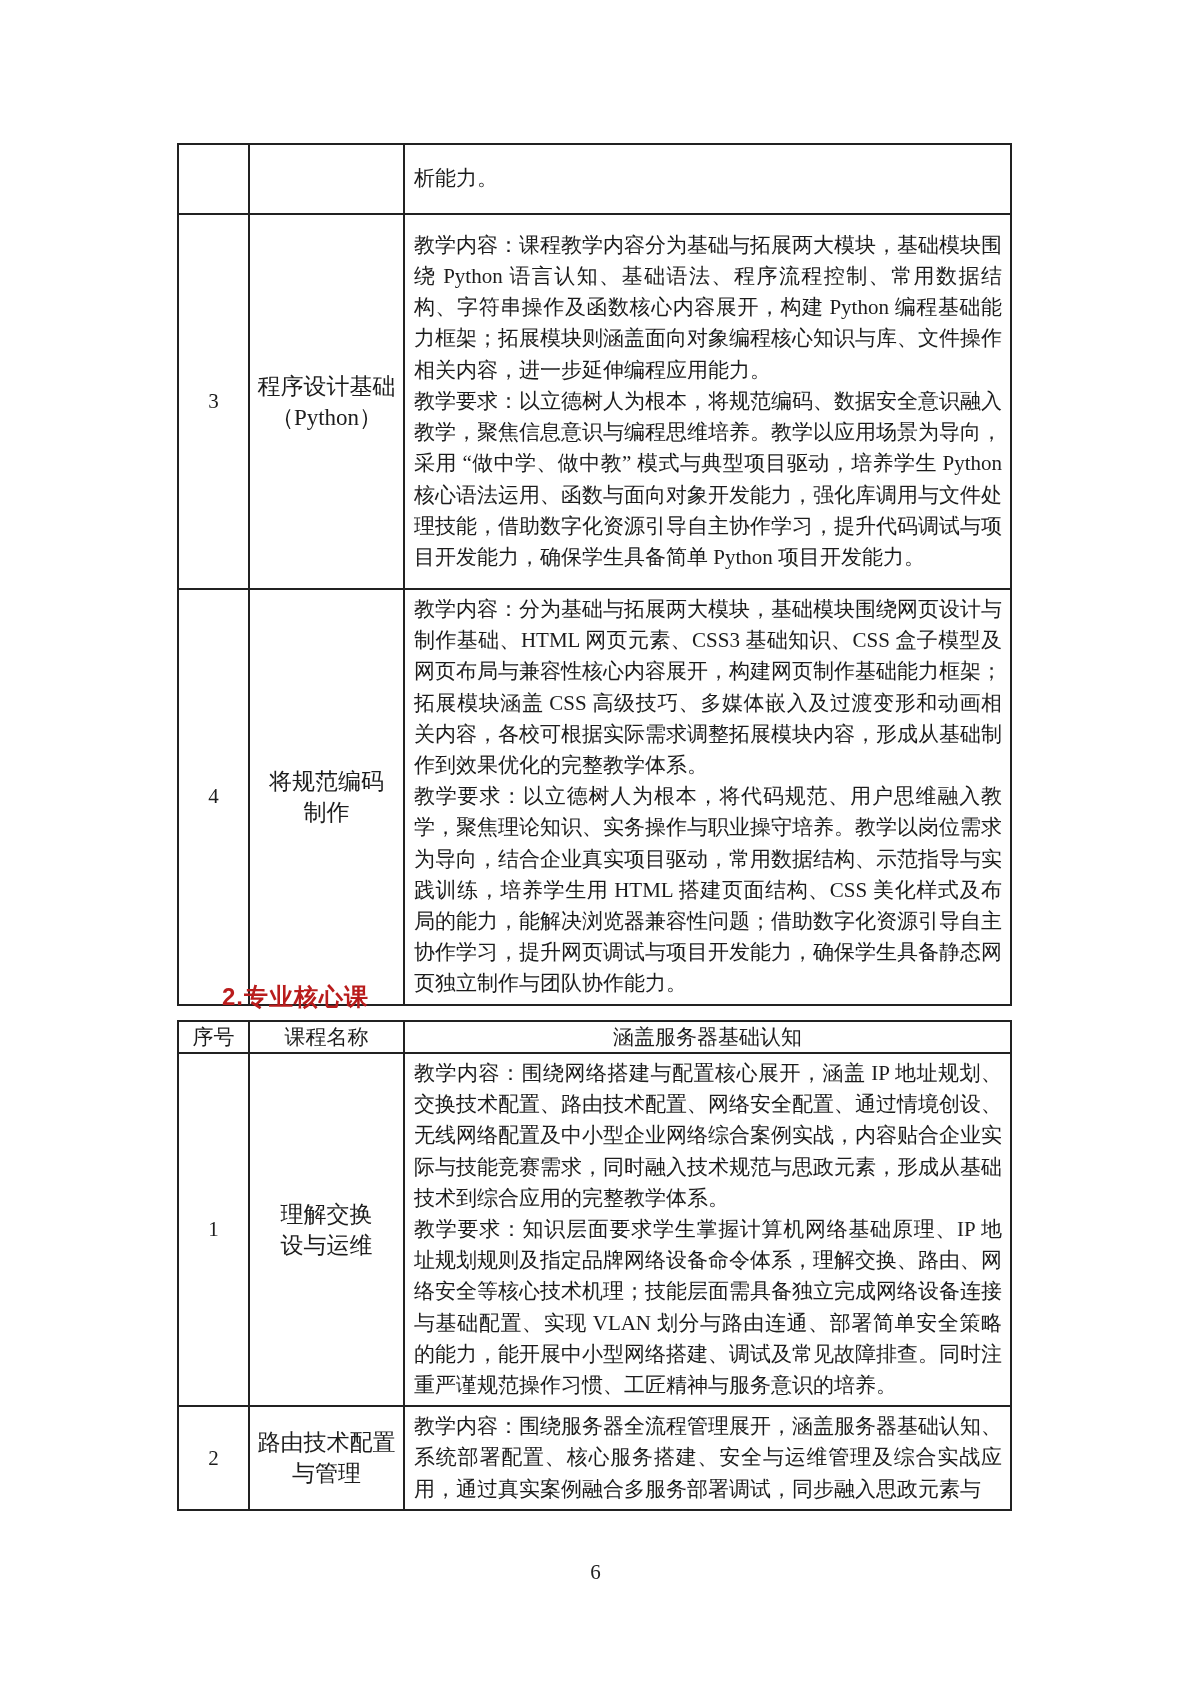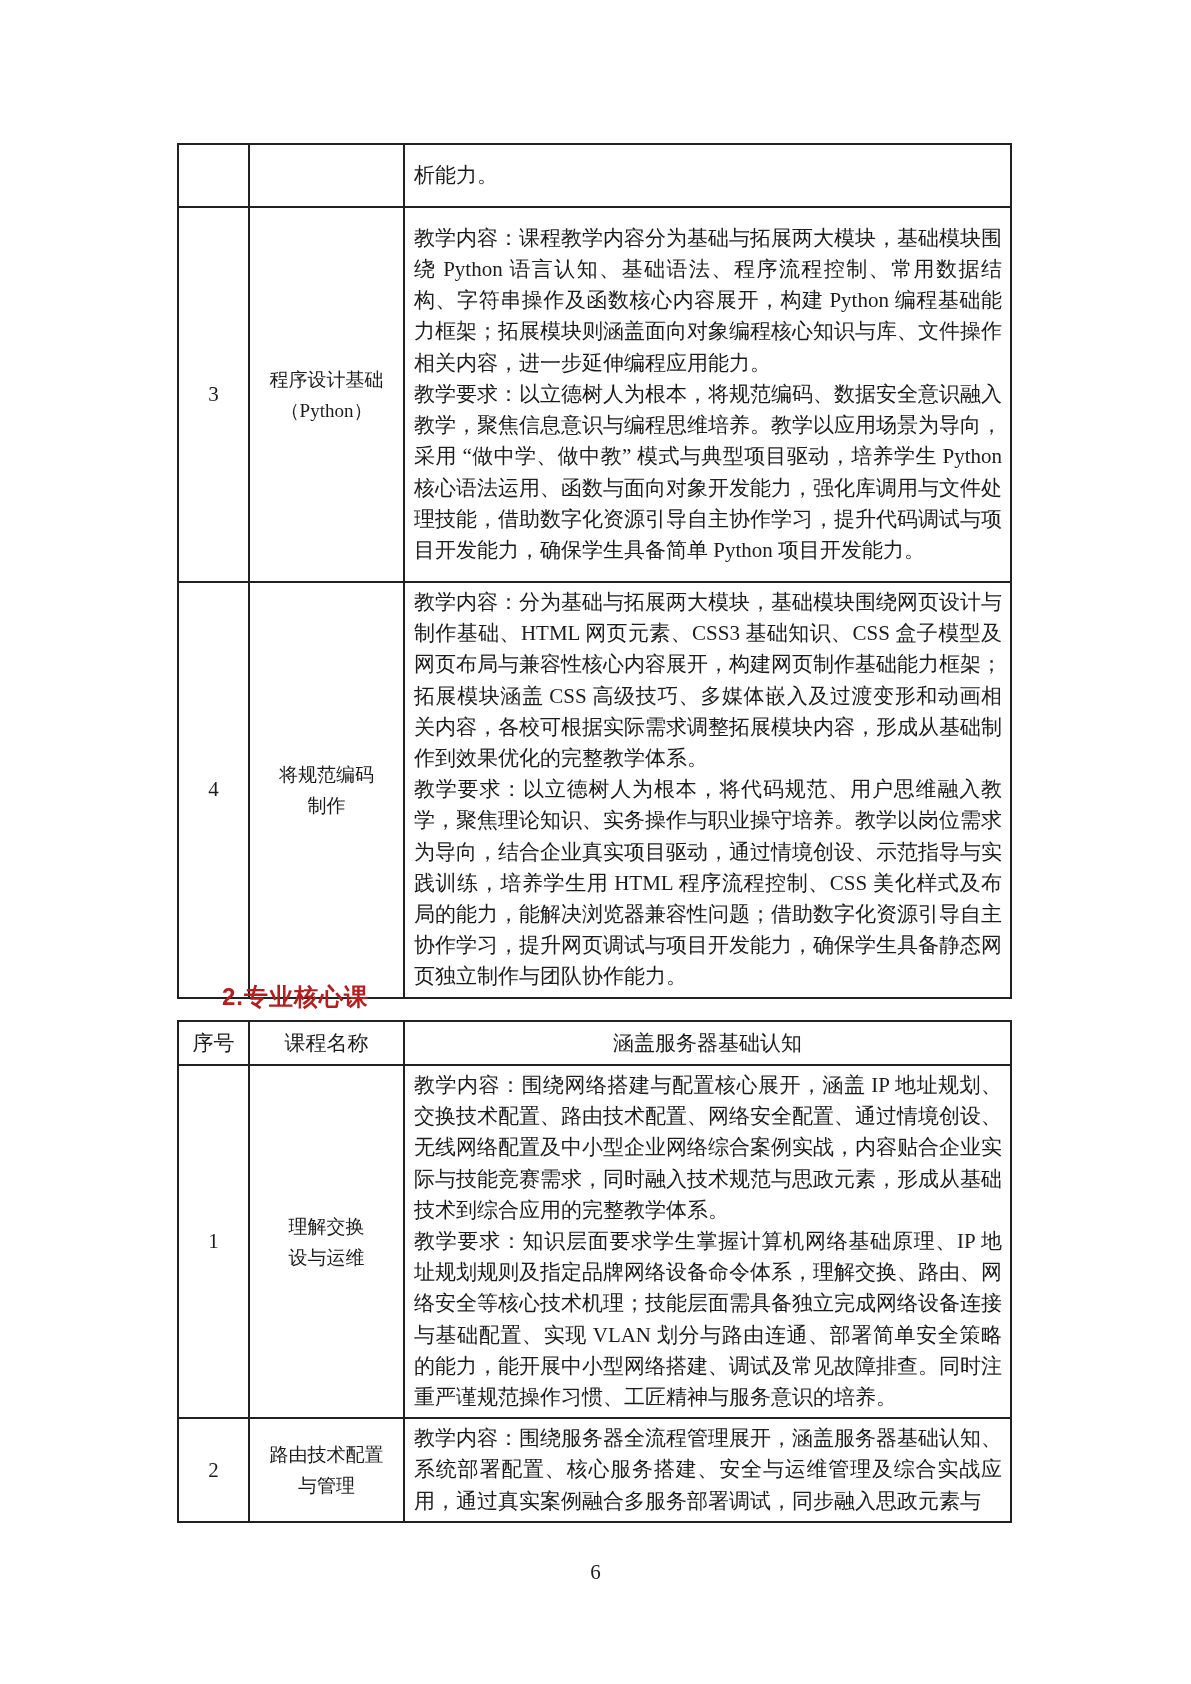--- a/index.html
+++ b/index.html
@@ -30,21 +30,21 @@
   .col-no   { width: 71px; }
   .col-name { width: 155px; }
   .col-content { width: 607px; }
   td.c-no {
     text-align: center;
     font-size: 21px;
     font-family: "Liberation Serif", "DejaVu Serif", serif;
   }
   td.c-name {
     text-align: center;
-    font-size: 19px;
+    font-size: 23px;
     line-height: 31px;
     padding: 0 4px;
   }
   td.c-content {
     vertical-align: top;
     padding: 4px 8px 4px 9px;
   }
   .para {
     font-size: 21px;
     line-height: 31.2px;
@@ -83,21 +83,21 @@
 
 <div class="page">
 
   <table class="doc-table" id="table-basic">
     <colgroup>
       <col class="col-no">
         <col class="col-name">
         <col class="col-content">
     </colgroup>
     <tbody>
-        <tr style="height:63px;">
+        <tr style="height:70px;">
       <td class="c-no"></td>
       <td class="c-name"></td>
       <td class="c-content">
         <div class="para">析能力。</div>
       </td>
     </tr>
     <tr style="height:375px;">
       <td class="c-no">3</td>
       <td class="c-name">
         <div>程序设计基础</div>
@@ -109,36 +109,36 @@
       </td>
     </tr>
     <tr style="height:405px;">
       <td class="c-no">4</td>
       <td class="c-name">
         <div>将规范编码</div>
         <div>制作</div>
       </td>
       <td class="c-content">
         <div class="para">教学内容：分为基础与拓展两大模块，基础模块围绕网页设计与制作基础、HTML 网页元素、CSS3 基础知识、CSS 盒子模型及网页布局与兼容性核心内容展开，构建网页制作基础能力框架；拓展模块涵盖 CSS 高级技巧、多媒体嵌入及过渡变形和动画相关内容，各校可根据实际需求调整拓展模块内容，形成从基础制作到效果优化的完整教学体系。</div>
-        <div class="para">教学要求：以立德树人为根本，将代码规范、用户思维融入教学，聚焦理论知识、实务操作与职业操守培养。教学以岗位需求为导向，结合企业真实项目驱动，通过情境创设、示范指导与实践训练，培养学生用 HTML 程序流程控制、CSS 美化样式及布局的能力，能解决浏览器兼容性问题；借助数字化资源引导自主协作学习，提升网页调试与项目开发能力，确保学生具备静态网页独立制作与团队协作能力。</div>
+        <div class="para">教学要求：以立德树人为根本，将代码规范、用户思维融入教学，聚焦理论知识、实务操作与职业操守培养。教学以岗位需求为导向，结合企业真实项目驱动，常用数据结构、示范指导与实践训练，培养学生用 HTML 搭建页面结构、CSS 美化样式及布局的能力，能解决浏览器兼容性问题；借助数字化资源引导自主协作学习，提升网页调试与项目开发能力，确保学生具备静态网页独立制作与团队协作能力。</div>
       </td>
     </tr>
   </tbody>
     </table>
 
   <div class="section-heading">2.专业核心课</div>
 
   <table class="doc-table" id="table-core">
     <colgroup>
       <col class="col-no">
         <col class="col-name">
         <col class="col-content">
     </colgroup>
     <tbody>
-        <tr style="height:44px;">
+        <tr style="height:32px;">
       <th class="h-cell">序号</th>
       <th class="h-cell">课程名称</th>
       <th class="h-cell">涵盖服务器基础认知</th>
     </tr>
     <tr style="height:349px;">
       <td class="c-no">1</td>
       <td class="c-name">
         <div>理解交换</div>
         <div>设与运维</div>
       </td>

